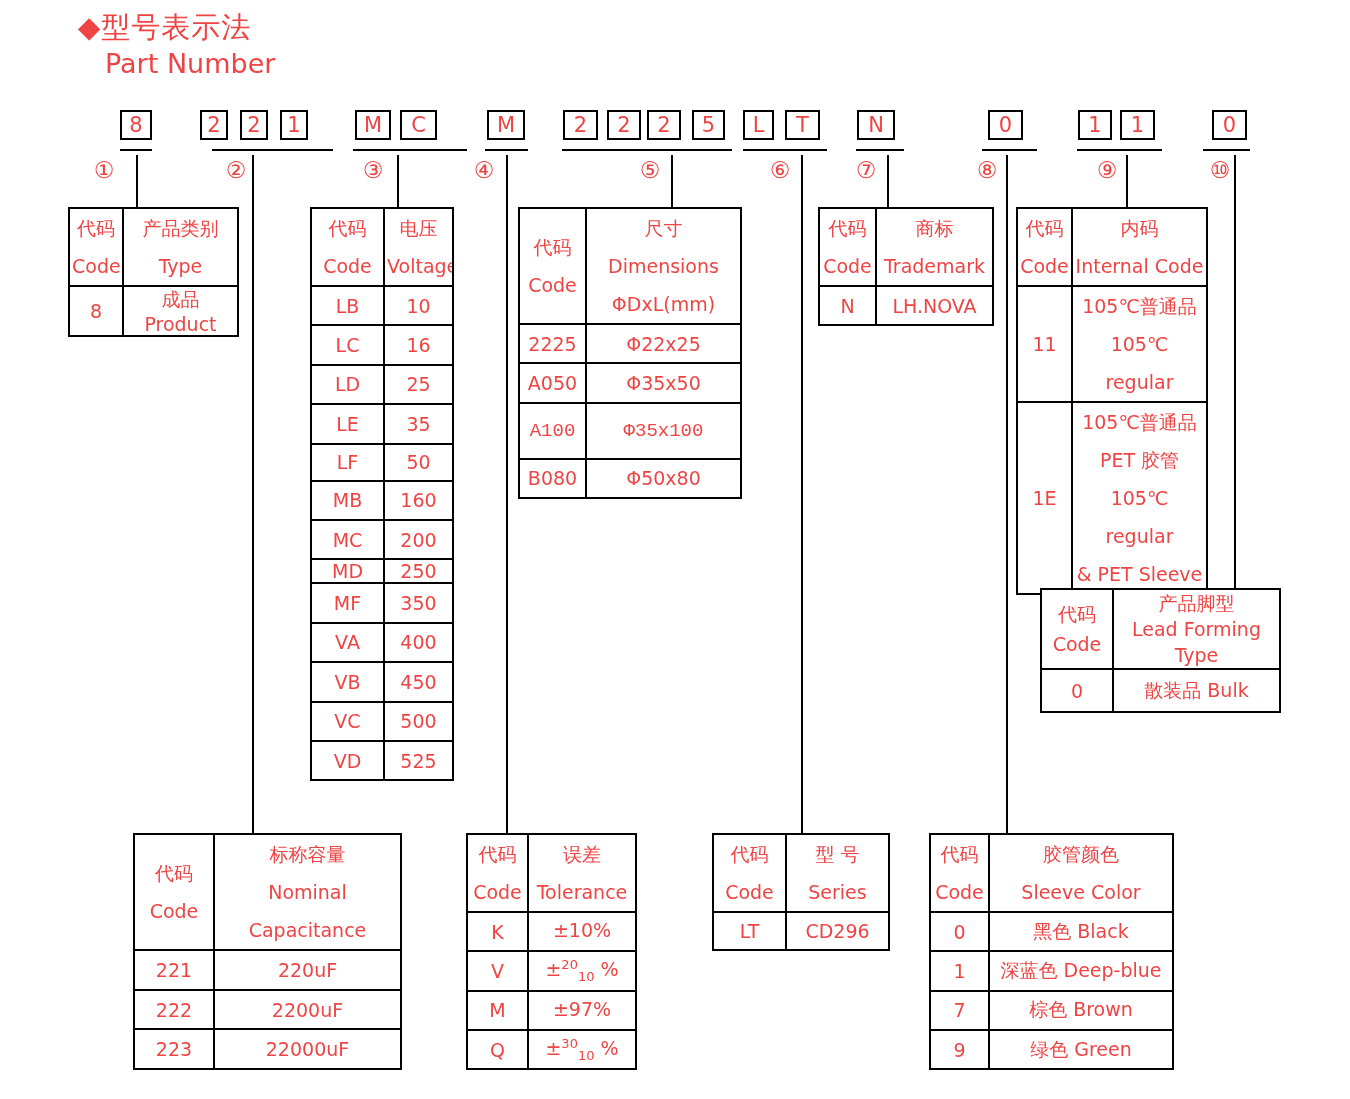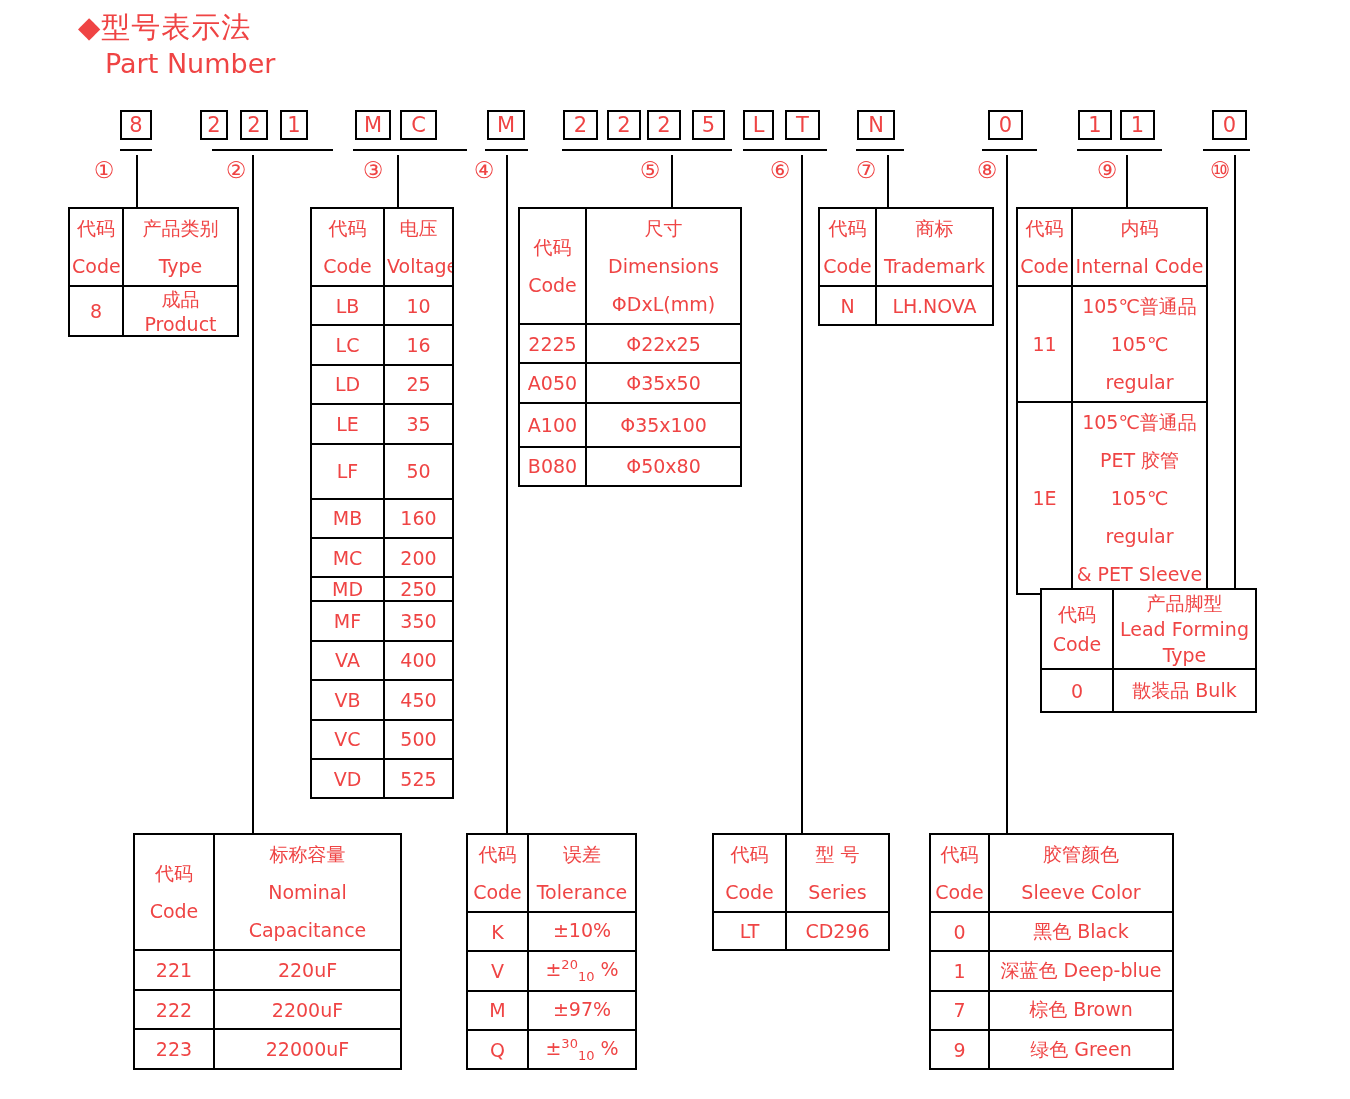--- a/index.html
+++ b/index.html
@@ -145,21 +145,21 @@
           <td>16</td>
         </tr>
     <tr style="height:39.4px;">
           <td>LD</td>
           <td>25</td>
         </tr>
     <tr style="height:39.4px;">
           <td>LE</td>
           <td>35</td>
         </tr>
-    <tr style="height:55px;">
+    <tr style="height:37px;">
           <td>LF</td>
           <td>50</td>
         </tr>
     <tr style="height:39.4px;">
           <td>MB</td>
           <td>160</td>
         </tr>
     <tr style="height:39.4px;">
           <td>MC</td>
           <td>200</td>
@@ -204,21 +204,21 @@
       </td>
     </tr>
     <tr style="height:39.4px;">
           <td>2225</td>
           <td>Φ22x25</td>
         </tr>
     <tr style="height:39.4px;">
           <td>A050</td>
           <td>Φ35x50</td>
         </tr>
-    <tr style="height:44px;">
+    <tr style="height:56px;font-family:Liberation Mono, monospace;">
           <td>A100</td>
           <td>Φ35x100</td>
         </tr>
     <tr style="height:39.4px;">
           <td>B080</td>
           <td>Φ50x80</td>
         </tr>
   </tbody>
     </table>
 
@@ -272,21 +272,21 @@
   </tbody>
     </table>
 
   <table class="t" style="left:1040px;top:588px;width:213px;">
     <tbody>
         <tr style="height:78px;">
       <td style="width:72px;">
         <div class="hl2c">代码</div>
         <div class="hl2c">Code</div>
       </td>
-      <td style="width:143px;">
+      <td style="width:167px;">
         <div class="hl3">产品脚型</div>
         <div class="hl3">Lead Forming</div>
         <div class="hl3">Type</div>
       </td>
     </tr>
     <tr style="height:43px;">
       <td>0</td>
       <td>散装品 Bulk</td>
     </tr>
   </tbody>

